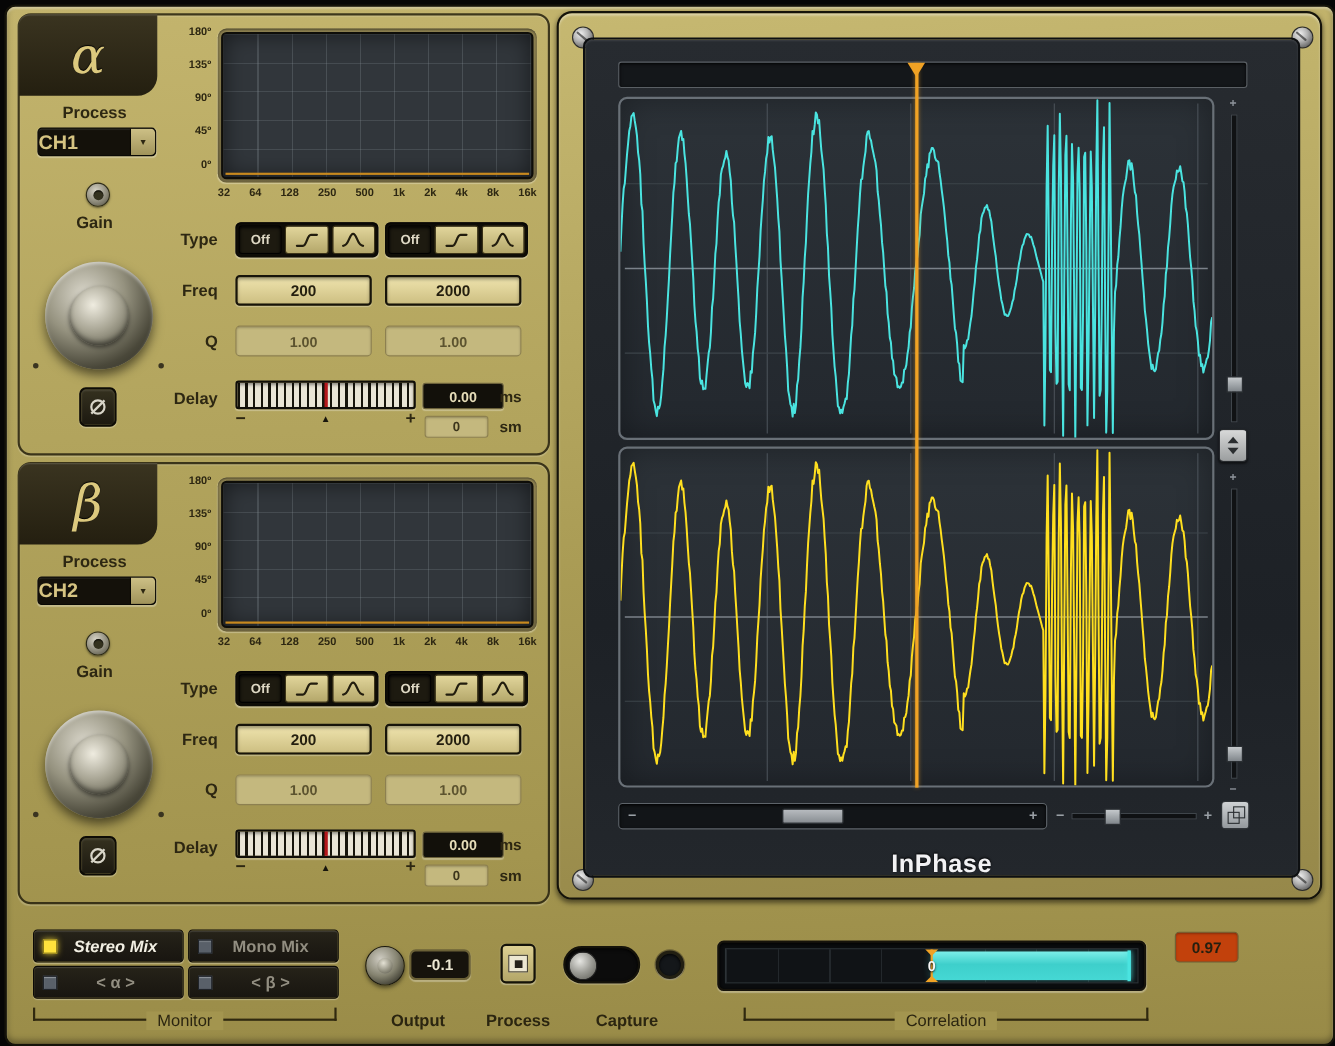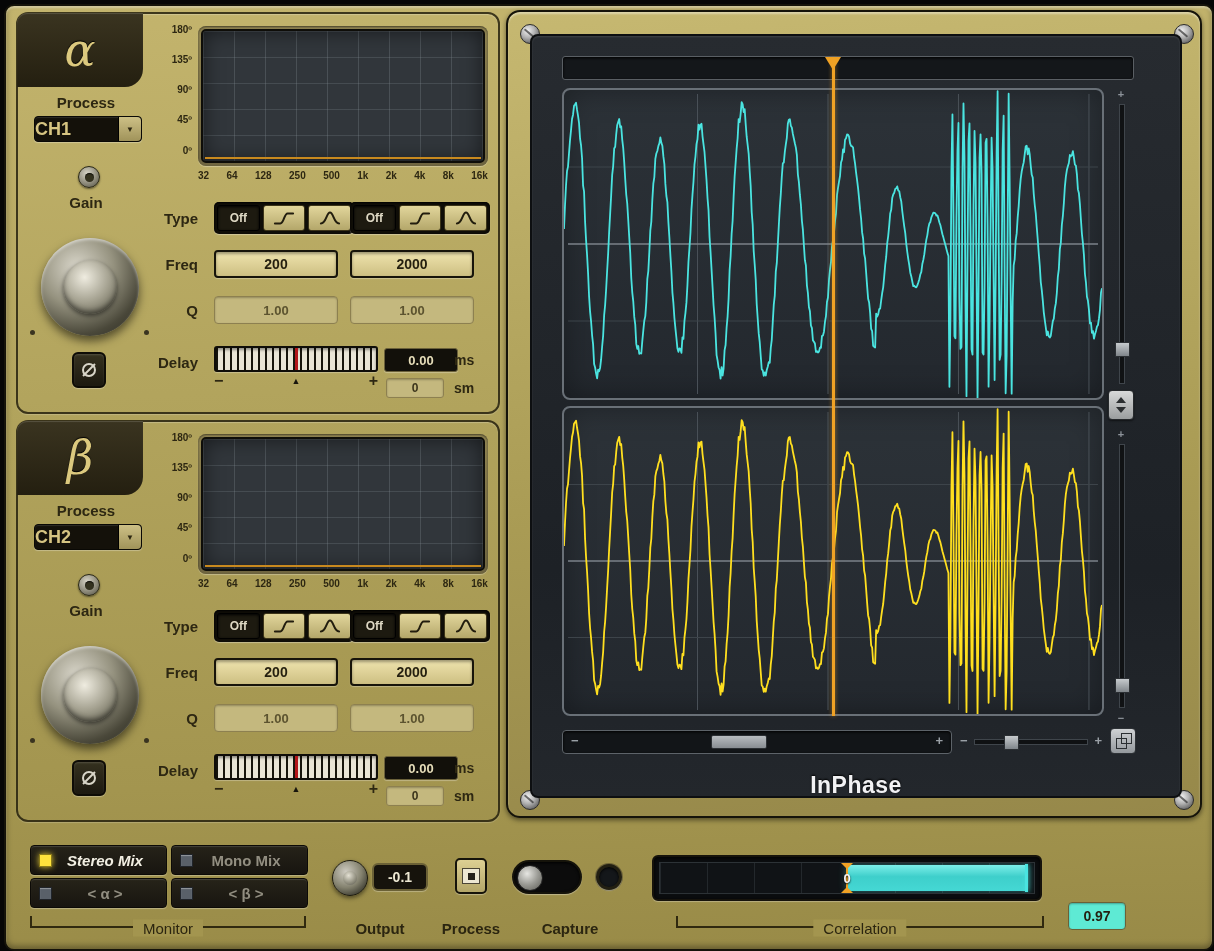--- a/index.html
+++ b/index.html
@@ -48,21 +48,21 @@
   .graph{position:relative;width:100%;height:100%;border:2px solid #0e0d08;border-radius:5px;box-sizing:border-box;
        background-color:#31363b;
        background-image:repeating-linear-gradient(to right,rgba(130,140,146,.30) 0 1px,transparent 1px 31px),
                         repeating-linear-gradient(to bottom,rgba(130,140,146,.25) 0 1px,transparent 1px 26px);
        box-shadow:inset 0 0 20px rgba(0,0,0,.55);}
   .graph::after{content:"";position:absolute;left:2px;right:2px;bottom:2px;height:2px;background:#c8891e;}
   .ytick{position:absolute;left:128px;width:46px;text-align:right;font-size:10px;font-weight:bold;color:#2d2712;}
   .xticks{position:absolute;left:180px;top:156px;width:290px;display:flex;justify-content:space-between;}
   .xticks span{font-size:10px;font-weight:bold;color:#2d2712;}
   .row-label{position:absolute;left:96px;width:84px;text-align:right;font-size:15px;font-weight:bold;color:#2d2712;}
-  .fgroup{position:absolute;top:188px;width:140px;height:32px;background:#0f0d07;border-radius:5px;
+  .fgroup{position:absolute;top:188px;width:130px;height:32px;background:#0f0d07;border-radius:5px;
        display:flex;gap:3px;padding:3px;box-sizing:border-box;
        box-shadow:0 1px 1px rgba(255,255,255,.35), inset 0 1px 2px #000;}
   .fbtn{flex:1;border:1px solid #3c3418;border-radius:3px;cursor:pointer;padding:0;
        background:linear-gradient(#e2d69c,#b4a76a);display:flex;align-items:center;justify-content:center;}
   .fbtn.off{background:#1d1a10;border-color:#000;color:#ded8c4;font-size:12px;font-weight:bold;
        box-shadow:inset 0 1px 3px #000;}
   .ficon{width:24px;height:20px;}
   .ficon path{fill:none;stroke:#221d0e;stroke-width:2.2;stroke-linecap:round;}
   .valbox{position:absolute;height:28px;width:124px;border-radius:4px;box-sizing:border-box;
        background:linear-gradient(#efe4ae,#cdbf82);border:2px solid #17140a;
@@ -180,22 +180,22 @@
   .corr-fill{position:absolute;left:50%;top:2px;bottom:2px;width:48.5%;
        background:linear-gradient(#7ceee9,#2fb5b2 45%,#45d8d4);box-shadow:0 0 8px rgba(80,230,225,.45);}
   .corr-zero{position:absolute;left:50%;top:0;bottom:0;width:2px;margin-left:-1px;background:#f0a225;}
   .corr-zero::before{content:"";position:absolute;left:-5px;top:0;border-left:6px solid transparent;
        border-right:6px solid transparent;border-top:6px solid #f0a225;}
   .corr-zero::after{content:"";position:absolute;left:-5px;bottom:0;border-left:6px solid transparent;
        border-right:6px solid transparent;border-bottom:6px solid #f0a225;}
   .corr-zero-label{position:absolute;left:50%;top:50%;transform:translate(-50%,-50%);color:#f7f7f7;
        font-size:13px;font-weight:bold;text-shadow:0 1px 2px #000;z-index:2;}
   .corr-end{position:absolute;top:1px;bottom:1px;width:3px;background:#4ae4e0;box-shadow:0 0 5px rgba(74,228,224,.8);}
-  .val-plate{position:absolute;left:1068px;top:902px;width:58px;height:28px;border-radius:4px;box-sizing:border-box;
-       background:#5eead4;border:1px solid #6b6136;color:#241f0f;font-size:14px;font-weight:bold;
+  .val-plate{position:absolute;left:1068px;top:847px;width:58px;height:28px;border-radius:4px;box-sizing:border-box;
+       background:#c2410c;border:1px solid #6b6136;color:#241f0f;font-size:14px;font-weight:bold;
        display:flex;align-items:center;justify-content:center;box-shadow:inset 0 1px 2px rgba(0,0,0,.3);}
 </style>
 </head>
 <body>
 
 <div id="root">
   <div class="face"></div>
 
   <section class="module" style="top:12px;">
     <div class="tab">

